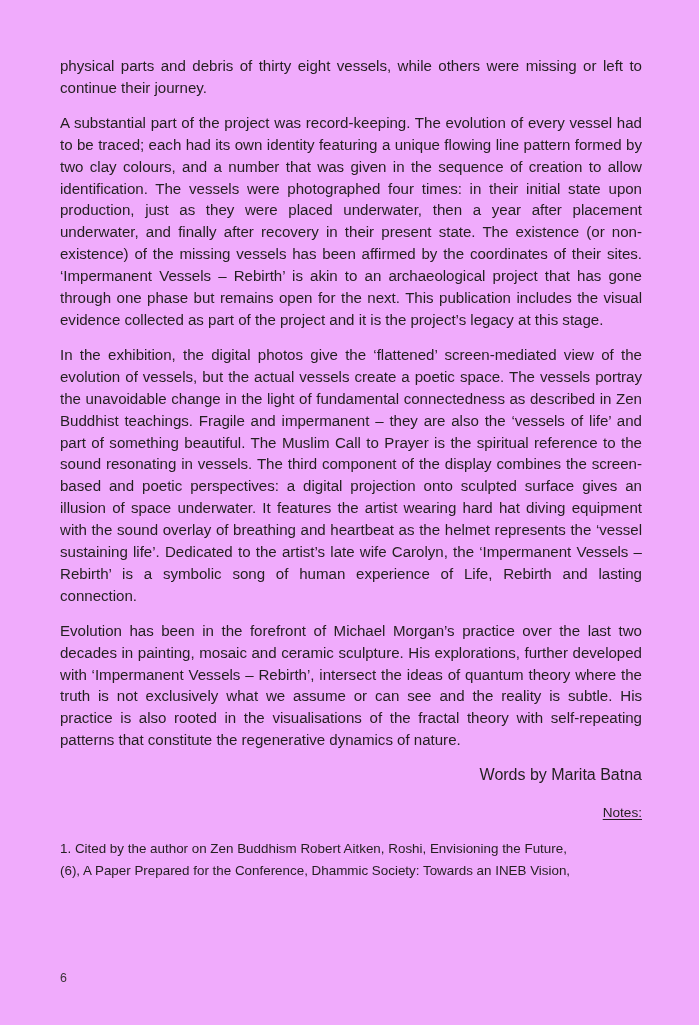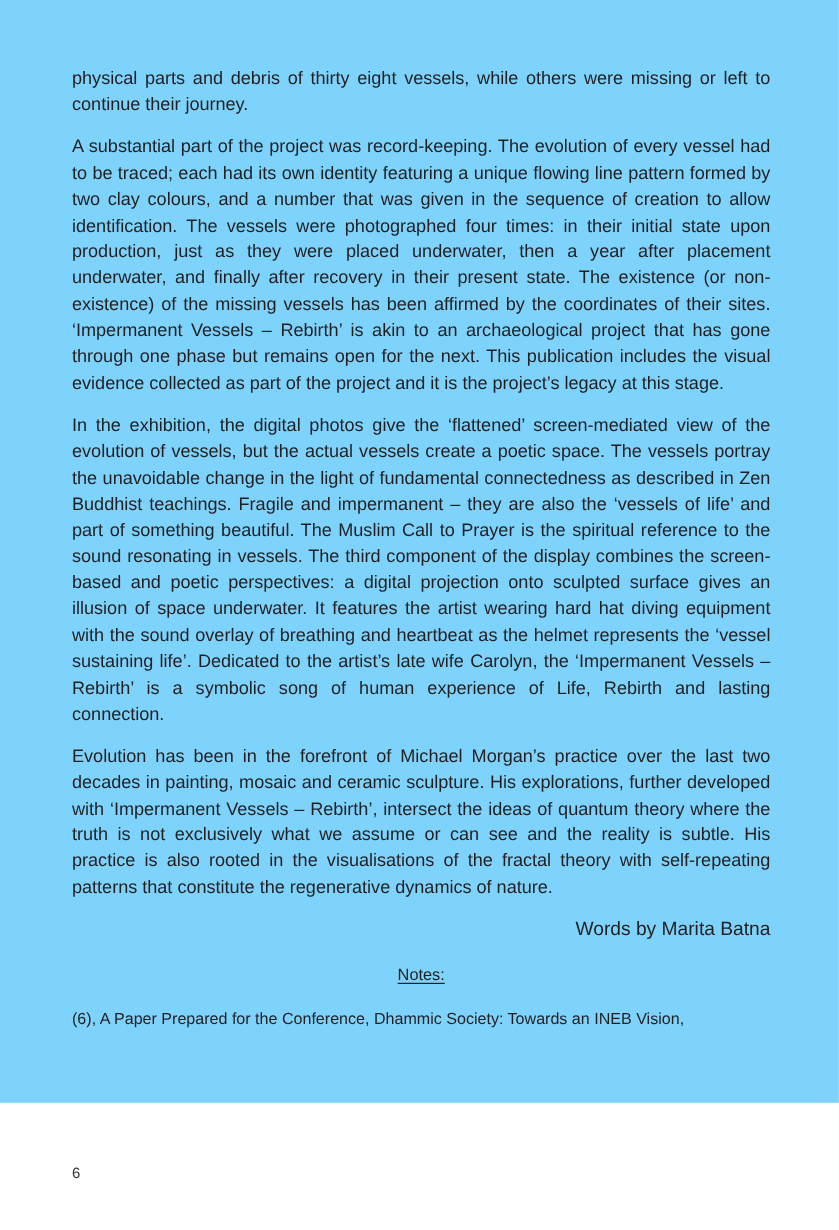--- a/index.html
+++ b/index.html
@@ -12,22 +12,22 @@
     height: 1025px;
     overflow: hidden;
     font-family: "Liberation Sans", sans-serif;
     color: #231f20;
     -webkit-font-smoothing: antialiased;
   }
 
   .page {
     position: relative;
     width: 699px;
-    height: 919px;
-    background: #7dd3fc;
+    height: 1025px;
+    background: #f0abfc;
     box-sizing: border-box;
   }
 
   .text-column {
     position: absolute;
     left: 60px;
     top: 55px;
     width: 582px;
   }
 
@@ -52,21 +52,21 @@
     font-size: 16px;
     line-height: 21.9px;
     text-align: right;
     color: #231f20;
   }
 
   .notes-heading {
     margin: 17px 0 0 0;
     font-size: 13.6px;
     line-height: 20px;
-    text-align: center;
+    text-align: right;
     color: #231f20;
   }
   .notes-heading span.u {
     text-decoration: underline;
     text-underline-offset: 2px;
   }
 
   .notes-block {
     margin: 15px 0 0 0;
     font-size: 13.4px;
@@ -104,20 +104,21 @@
     <p class="body-para">Evolution has been in the forefront of Michael Morgan’s practice over the last two decades in painting, mosaic and ceramic sculpture. His explorations, further developed with ‘Impermanent Vessels – Rebirth’, intersect the ideas of quantum theory where the truth is not exclusively what we assume or can see and the reality is subtle. His practice is also rooted in the visualisations of the fractal theory with self-repeating patterns that constitute the regenerative dynamics of nature.</p>
 
 
     <p class="byline">Words by Marita Batna</p>
 
     <p class="notes-heading">
       <span class="u">Notes:</span>
     </p>
 
     <div class="notes-block">
+      <span class="note-line">1. Cited by the author on Zen Buddhism Robert Aitken, Roshi, Envisioning the Future,</span>
       <span class="note-line">(6), A Paper Prepared for the Conference, Dhammic Society:  Towards an INEB Vision,</span>
     </div>
 
   </div>
 
   <div class="page-number">6</div>
 
 </div>
 
 </body></html>

